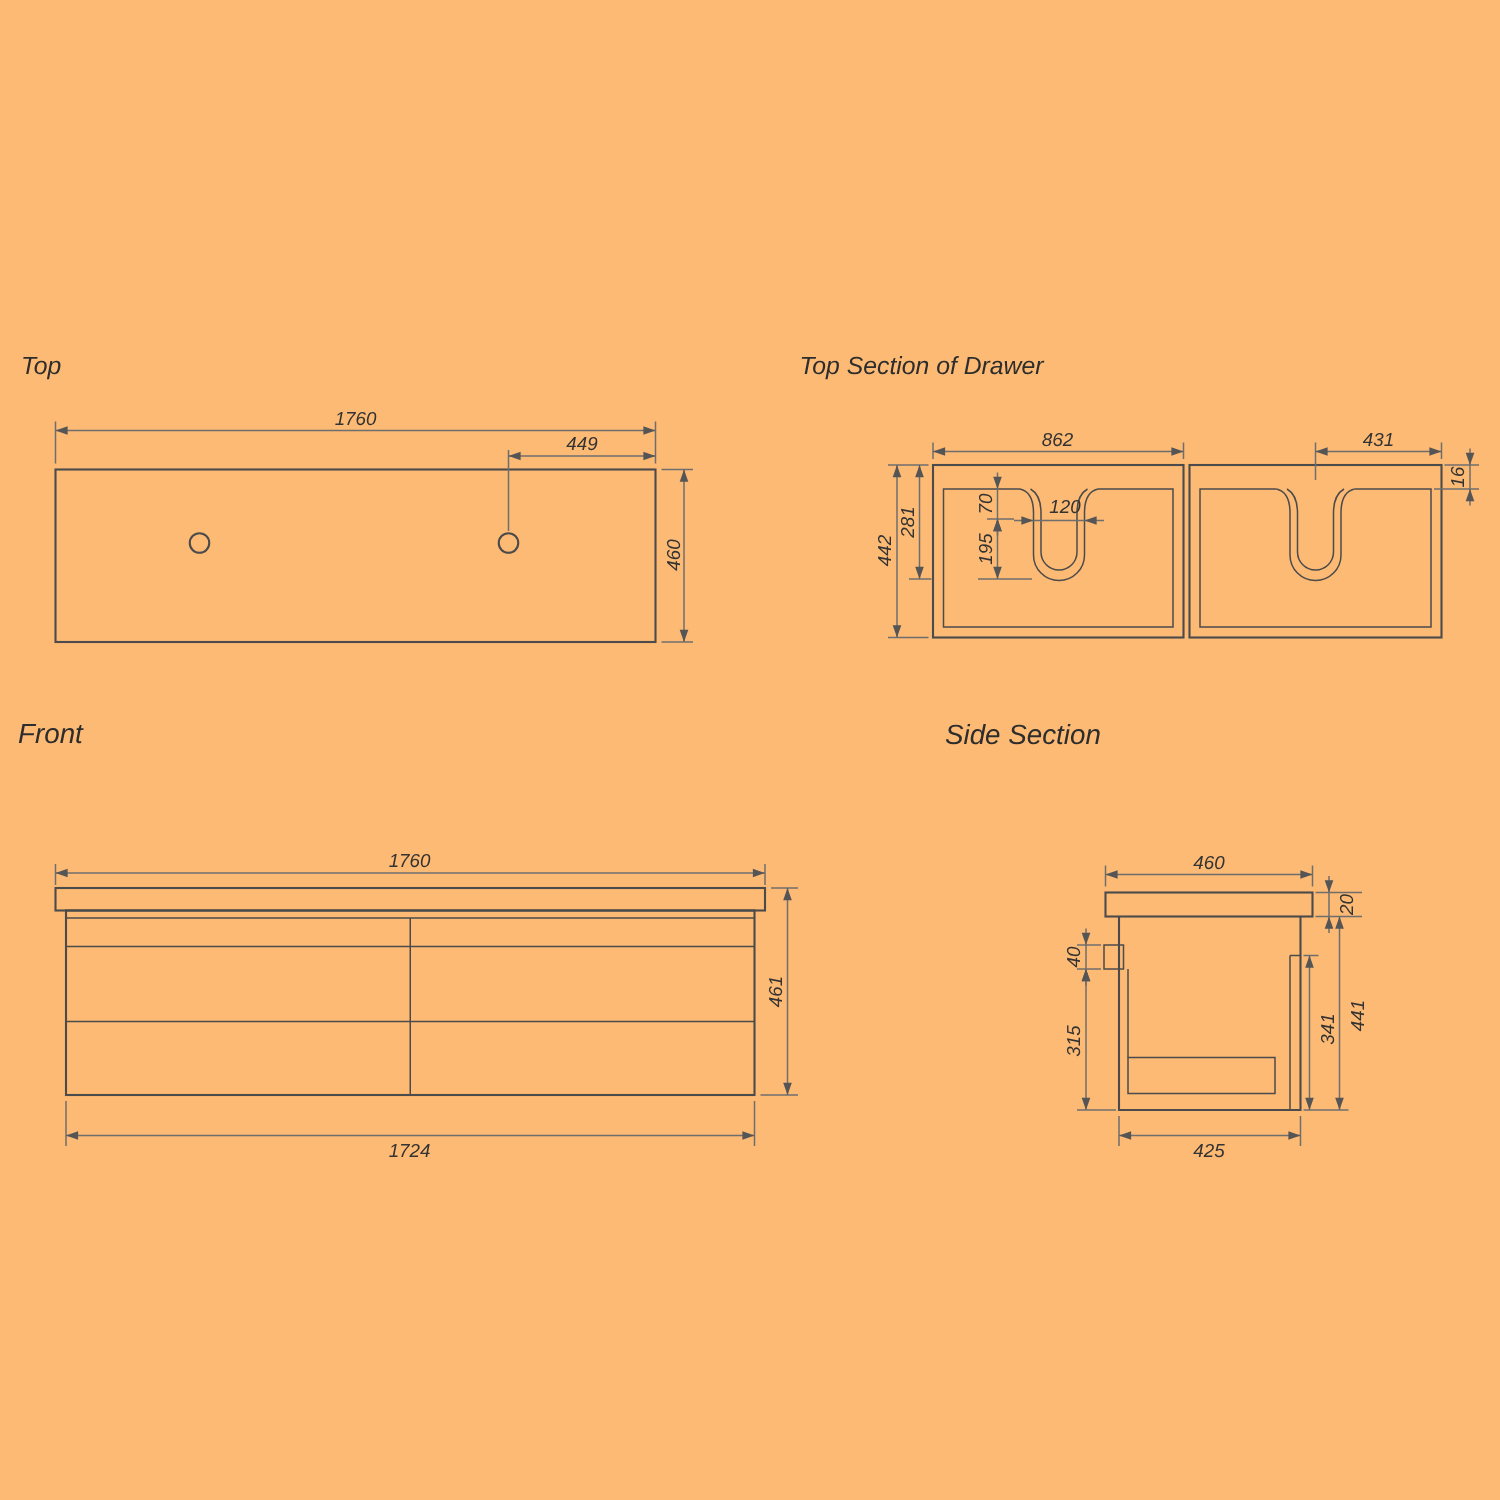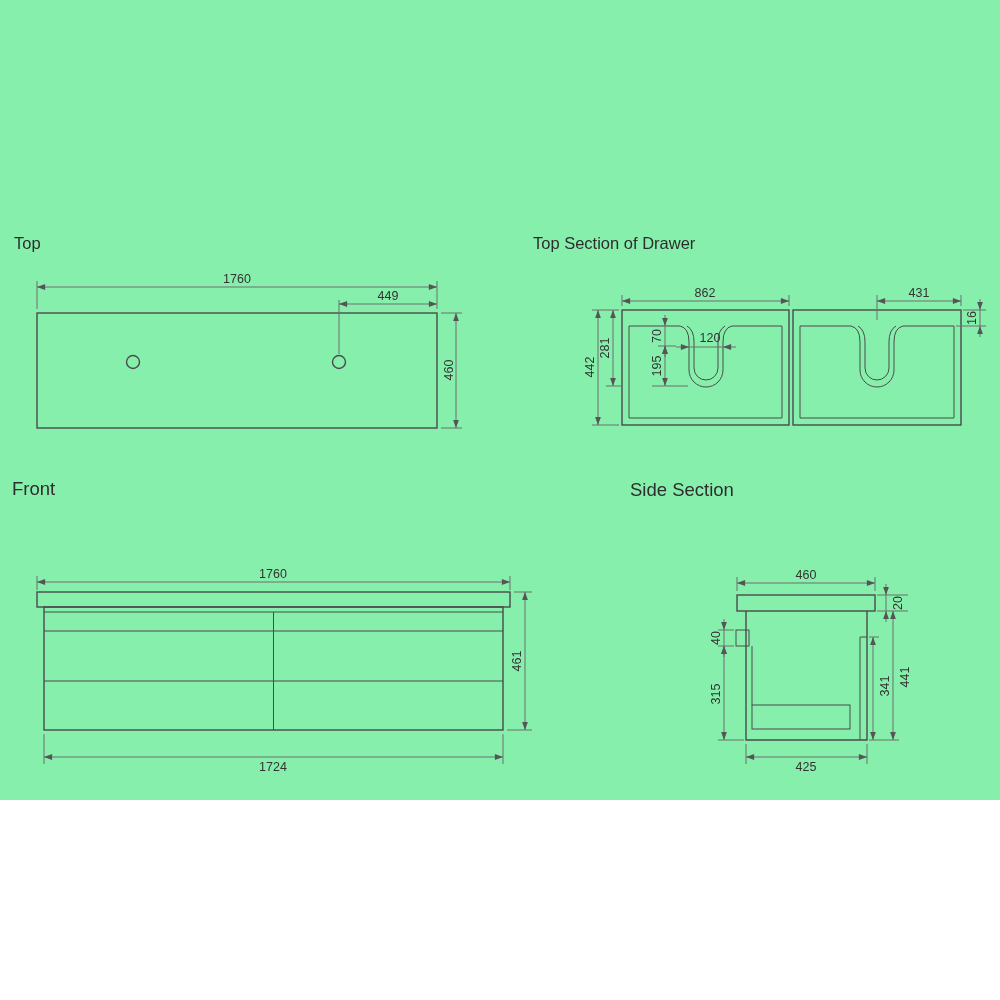--- a/index.html
+++ b/index.html
@@ -1,16 +1,16 @@
 <!DOCTYPE html>
 <html><head>
 <meta charset="utf-8">
 <style>
   html,body{margin:0;padding:0;background:#ffffff;}
-  .canvas{position:relative;width:1000px;height:800px;background:#86efac;overflow:hidden;}
+  .canvas{position:relative;width:1000px;height:1000px;background:#fdba74;overflow:hidden;font-style:italic;}
   svg{position:absolute;left:0;top:0;}
   .obj{fill:none;stroke:#4b4b4b;stroke-width:1.4;}
   .objthin{fill:none;stroke:#4b4b4b;stroke-width:1;}
   .ext{stroke:#6e6e6e;stroke-width:1;fill:none;}
   .dim{stroke:#6e6e6e;stroke-width:1;fill:none;}
   .arrows{marker-start:url(#arr);marker-end:url(#arr);}
   .astub{marker-end:url(#arr);}
   text{font-family:"Liberation Sans",sans-serif;fill:#333;}
   .dimtxt{font-size:12.5px;text-anchor:middle;}
   .lbl{font-size:16.5px;fill:#2d2d2d;}

